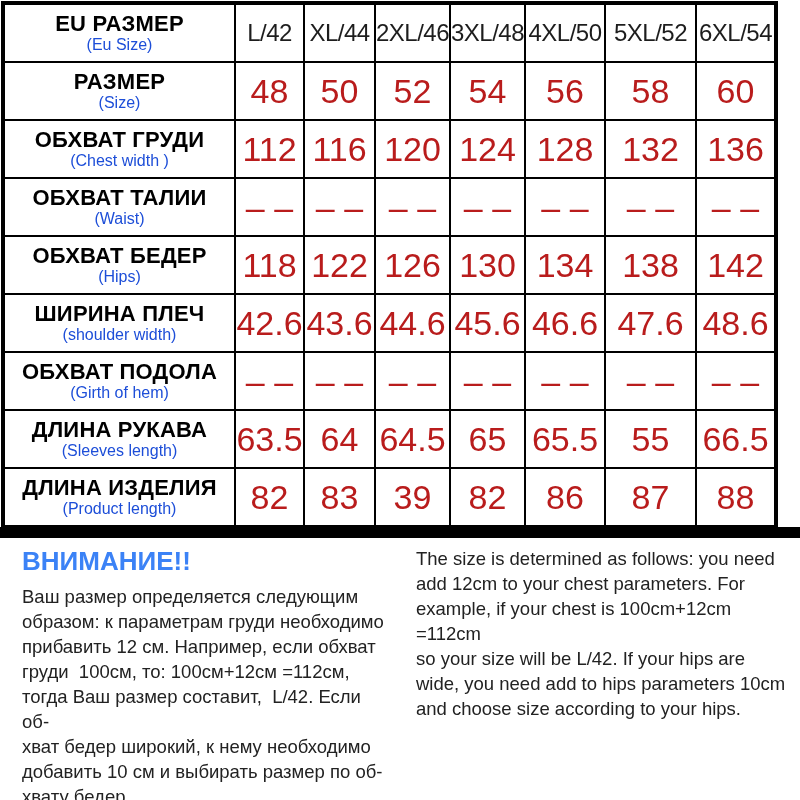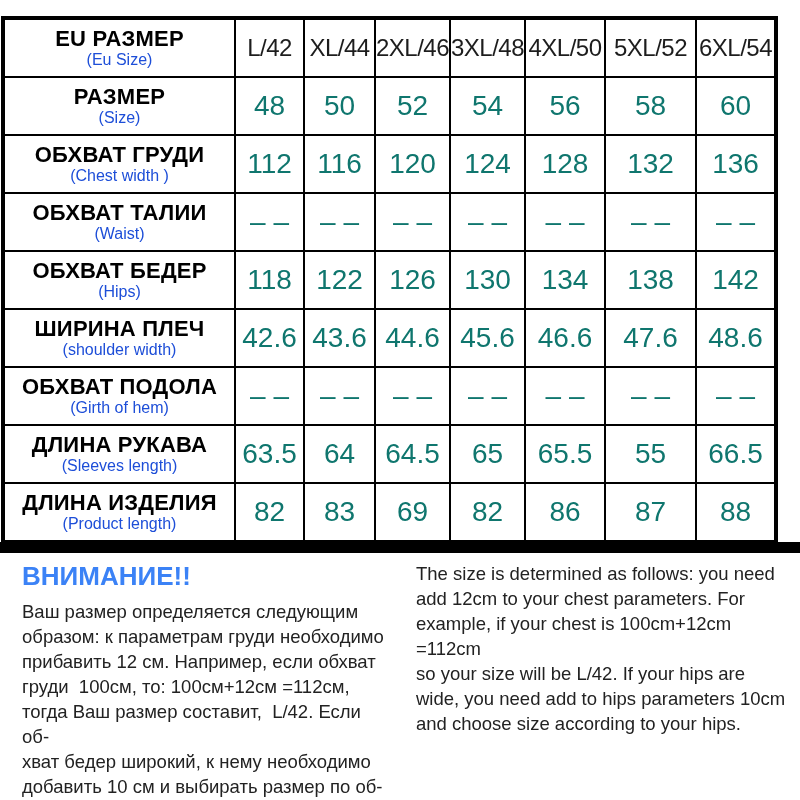--- a/index.html
+++ b/index.html
@@ -10,21 +10,21 @@
     font-family: "Liberation Sans", sans-serif;
     color: #111111;
   }
   .page { width: 800px; height: 800px; position: relative; }
 
   
   table.size-table {
     border-collapse: collapse;
     table-layout: fixed;
     width: 670px;
-    margin: 16px 0 0 1px;
+    margin: 1px 0 0 1px;
     border: 4px solid #000;
     border-bottom: none;
   }
   col.c-label { width: 232px; }
   col.c1 { width: 69px; }
   col.c2 { width: 71px; }
   col.c3 { width: 75px; }
   col.c4 { width: 75px; }
   col.c5 { width: 80px; }
   col.c6 { width: 91px; }
@@ -45,21 +45,21 @@
     letter-spacing: 0.2px;
     color: #000;
     line-height: 1.15;
   }
   .lbl-en {
     font-size: 16px;
     color: #1d4ed8;
     line-height: 1.15;
   }
   td.col-head { font-size: 24px; color: #1d1d1d; letter-spacing: -0.5px; }
-  td.val      { font-size: 28px; color: #0f766e; }
+  td.val      { font-size: 34px; color: #b91c1c; }
 
   .bottom-bar {
     width: 800px;
     height: 11px;
     background: #000;
   }
 
   
   .notes {
     display: flex;
@@ -206,21 +206,21 @@
           <td class="val">55</td>
           <td class="val">66.5</td>
         </tr>
         <tr>
           <th>
             <div class="lbl-ru">ДЛИНА ИЗДЕЛИЯ</div>
             <div class="lbl-en">(Product length)</div>
           </th>
           <td class="val">82</td>
           <td class="val">83</td>
-          <td class="val">69</td>
+          <td class="val">39</td>
           <td class="val">82</td>
           <td class="val">86</td>
           <td class="val">87</td>
           <td class="val">88</td>
         </tr>
       </tbody>
   </table>
 
   <div class="bottom-bar"></div>
 

